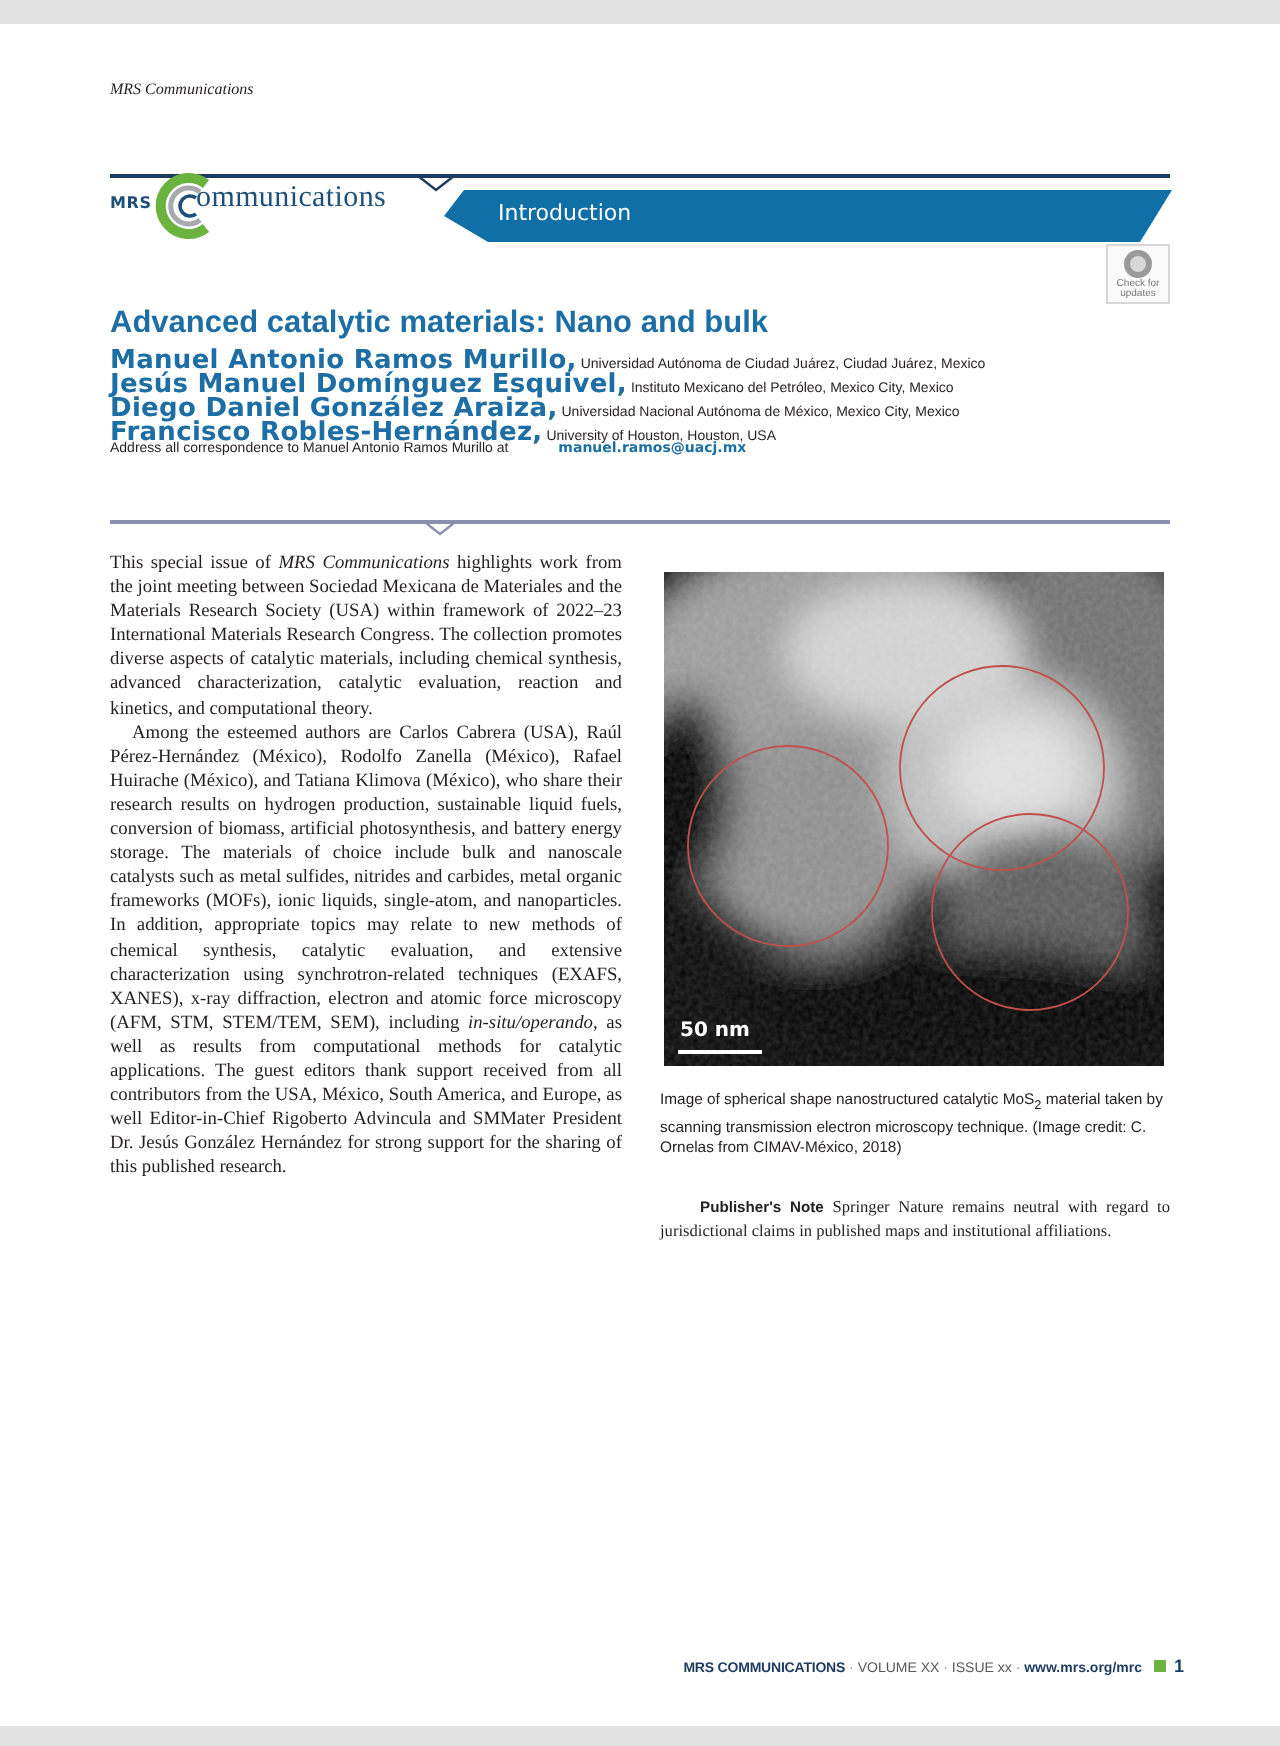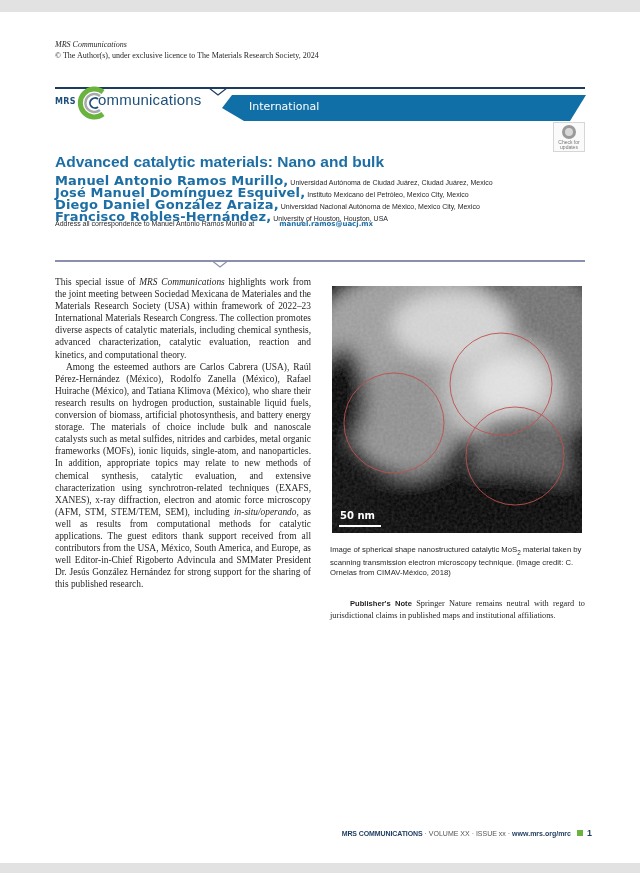--- a/index.html
+++ b/index.html
@@ -9,21 +9,21 @@
 
     .journal-meta { position: absolute; left: 55px; top: 40px; font-size: 8px; line-height: 10.5px; color: #231f20; }
     .journal-meta .jname { font-style: italic; }
 
     .header-line { position: absolute; left: 55px; top: 87px; width: 530px; height: 2px; background: #1d3a5f; }
     .header-chev { position: absolute; left: 209px; top: 87px; }
 
     .logo { position: absolute; left: 55px; top: 86px; height: 34px; width: 160px; }
     .logo .mrs { position: absolute; left: 0; top: 11px; font-family: "DejaVu Sans", sans-serif; font-weight: bold; font-size: 8px; color: #1d4f7a; letter-spacing: 0.3px; }
     .logo .c-mark { position: absolute; left: 21px; top: 0; width: 34px; height: 34px; }
-    .logo .word { position: absolute; left: 43px; top: 5px; font-family: Liberation Sans, sans-serif; font-size: 15px; color: #1d4f7a; letter-spacing: 0.2px; }
+    .logo .word { position: absolute; left: 43px; top: 5px; font-family: Liberation Serif, serif; font-size: 15px; color: #1d4f7a; letter-spacing: 0.2px; }
 
     .section-banner { position: absolute; left: 222px; top: 95px; width: 364px; height: 26px; }
     .section-banner .label { position: absolute; left: 27px; top: 5px; font-family: "DejaVu Sans", sans-serif; font-size: 11px; color: #ffffff; }
 
     .crossmark { position: absolute; left: 553px; top: 122px; width: 30px; height: 28px; border: 1px solid #d6d6d6; background: #fafafa; text-align: center; }
     .crossmark .ring { position: absolute; left: 8px; top: 2px; width: 14px; height: 14px; border-radius: 50%; background: #9a9a9a; }
     .crossmark .ring::after { content: ""; position: absolute; left: 3px; top: 3px; width: 8px; height: 8px; border-radius: 50%; background: #d8d8d8; }
     .crossmark .txt { position: absolute; left: 0; top: 17px; width: 30px; font-family: "Liberation Sans", sans-serif; font-size: 5px; line-height: 5px; color: #777; }
 
     .title { position: absolute; left: 55px; top: 153px; font-family: "Liberation Sans", sans-serif; font-weight: bold; font-size: 15.5px; color: #1c6ea4; margin: 0; text-align: right; }
@@ -58,21 +58,20 @@
     .footer .sq { display: inline-block; width: 6px; height: 6px; background: #6ab33f; margin: 0 4px 0 6px; vertical-align: 0; }
     .footer .pg { font-weight: bold; font-size: 9px; color: #1d3a5f; }
   </style>
 </head>
 <body>
 
 <div class="band-top"></div>
 
 <div class="journal-meta">
   <div class="jname">MRS Communications</div>
-  <div>© The Author(s), under exclusive licence to The Materials Research Society, 2024</div>
 </div>
 
 <div class="header-line"></div>
 <svg class="header-chev" width="18" height="10">
   <polyline points="0,1 9,8 18,1" fill="none" stroke="#1d3a5f" stroke-width="1.2"></polyline>
 </svg>
 
 <div class="logo">
   <span class="mrs">MRS</span>
   <svg class="c-mark" viewBox="0 0 34 34">
@@ -80,36 +79,36 @@
     <path d="M24 10 A9 9 0 1 0 24 24" fill="none" stroke="#a7a9ac" stroke-width="2.5"></path>
     <path d="M22 13 A5 5 0 1 0 22 21" fill="none" stroke="#1d4f7a" stroke-width="1.8"></path>
   </svg>
   <span class="word">ommunications</span>
 </div>
 
 <div class="section-banner">
   <svg width="364" height="26">
     <polygon points="10,0 364,0 348,26 22,26 0,13" fill="#0f6fa6"></polygon>
   </svg>
-  <span class="label">International</span>
+  <span class="label">Introduction</span>
 </div>
 
 <div class="crossmark">
   <div class="ring"></div>
   <div class="txt">
     <div>Check for</div>
     <div>updates</div>
   </div>
 </div>
 
 <h1 class="title">Advanced catalytic materials: Nano and bulk</h1>
 
 <div class="authors">
   <div><span class="name">Manuel Antonio Ramos Murillo,</span> <span class="aff">Universidad Autónoma de Ciudad Juárez, Ciudad Juárez, Mexico</span></div>
-  <div><span class="name">José Manuel Domínguez Esquivel,</span> <span class="aff">Instituto Mexicano del Petróleo, Mexico City, Mexico</span></div>
+  <div><span class="name">Jesús Manuel Domínguez Esquivel,</span> <span class="aff">Instituto Mexicano del Petróleo, Mexico City, Mexico</span></div>
   <div><span class="name">Diego Daniel González Araiza,</span> <span class="aff">Universidad Nacional Autónoma de México, Mexico City, Mexico</span></div>
   <div><span class="name">Francisco Robles-Hernández,</span> <span class="aff">University of Houston, Houston, USA</span></div>
 </div>
 
 <div class="corr">
   <span>Address all correspondence to Manuel Antonio Ramos Murillo at</span>
   <span class="email">manuel.ramos@uacj.mx</span>
 </div>
 
 <div class="sep-line"></div>

